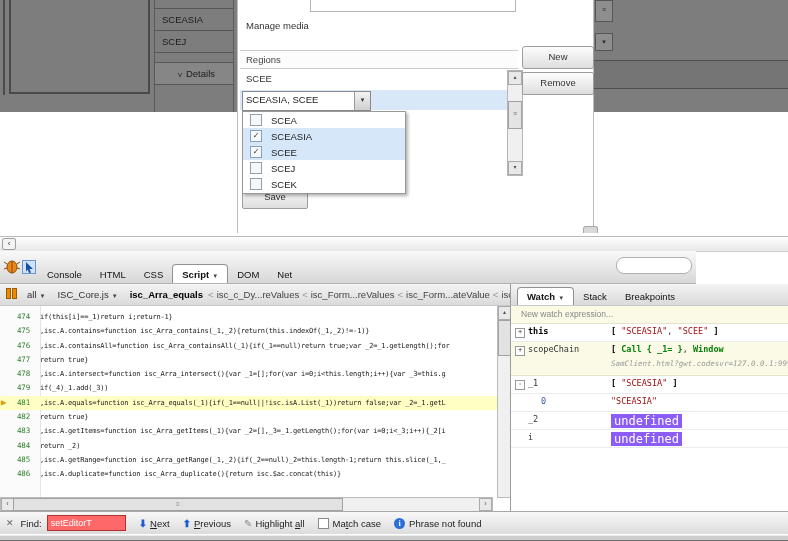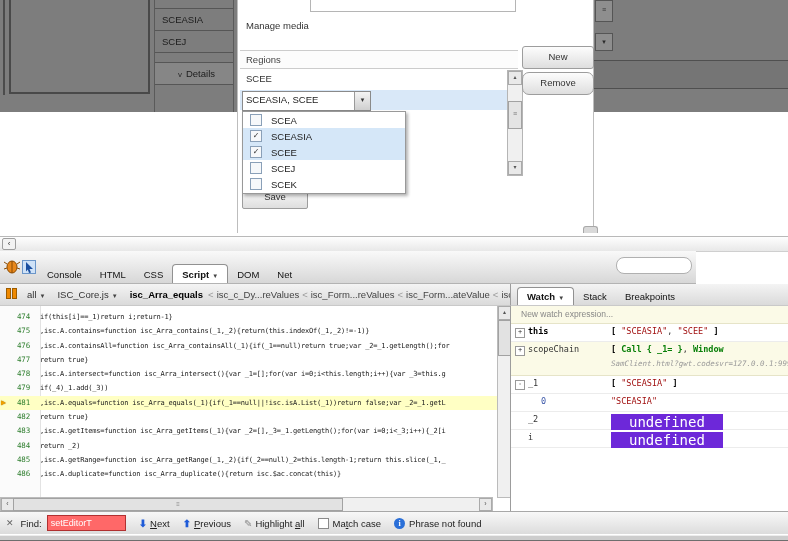--- a/index.html
+++ b/index.html
@@ -36,21 +36,21 @@
   .combo-text{flex:1;line-height:16px;padding-left:3px;color:#222;overflow:hidden;white-space:nowrap;}
   .combo-btn{width:15px;background:linear-gradient(#f4f4f4,#cfcfcf);border-left:1px solid #9a9a9a;text-align:center;font-size:7px;line-height:16px;color:#333;}
   .dropdown{left:4px;top:111px;width:162px;height:81px;background:#fff;border:1px solid #999;box-shadow:2px 2px 3px rgba(0,0,0,.3);z-index:6;}
   .dd-item{height:16px;display:flex;align-items:center;}
   .dd-item.sel{background:#d5e7f8;}
   .dd-check{width:10px;height:10px;border:1px solid #8aa0b8;background:#f6f8fa;margin:0 0 0 7px;font-size:8px;line-height:10px;text-align:center;color:#333;}
   .dd-label{margin-left:9px;color:#222;text-align:center;}
   .save-btn{left:4px;top:186px;width:64px;height:21px;z-index:1;}
   .btn{background:linear-gradient(#fdfdfd,#dedede);border:1px solid #9d9d9d;border-radius:2px;text-align:center;line-height:19px;color:#333;}
   .new-btn{left:284px;top:46px;width:70px;height:21px;border-radius:3px;}
-  .remove-btn{left:284px;top:72px;width:70px;height:21px;border-radius:7px;}
+  .remove-btn{left:284px;top:72px;width:70px;height:21px;border-radius:2px;}
   .dlg-scroll{left:269px;top:70px;width:14px;height:104px;border:1px solid #b5b5b5;background:#f0f0f0;}
   .sc-btn{position:absolute;left:0;width:12px;height:12px;background:#e9e9e9;border:1px solid #aaa;font-size:6px;text-align:center;line-height:11px;color:#555;}
   .sc-up{top:0;} .sc-dn{bottom:0;}
   .sc-thumb{position:absolute;left:0;top:30px;width:12px;height:26px;background:#e4e4e4;border:1px solid #a2a2a2;font-size:7px;text-align:center;line-height:24px;color:#777;}
 
   
   .fb{left:0;top:233px;width:788px;height:308px;background:#fff;}
   .fb-thinbar{left:0;top:3px;width:788px;height:14px;background:linear-gradient(#fefefe,#e8e8e8);border-top:1px solid #b9b9b9;border-bottom:1px solid #cfcfcf;}
   .fb-back{position:absolute;left:2px;top:1px;width:12px;height:10px;border:1px solid #9f9f9f;background:#f3f3f3;border-radius:2px;font-size:8px;line-height:9px;text-align:center;color:#333;}
   .fb-toolbar{left:0;top:18px;width:696px;height:32px;background:linear-gradient(#f9f9f9,#d7d7d7);border-bottom:1px solid #b3b3b3;}
@@ -103,21 +103,21 @@
   .w-exp{position:absolute;left:4px;top:4px;width:8px;height:8px;border:1px solid #999;background:#fff;font-size:7px;line-height:7px;text-align:center;color:#333;}
   .w-name{position:absolute;left:17px;top:2px;color:#333;}
   .w-name.bold{font-weight:bold;color:#000;}
   .w-name.idx{left:30px;color:#3a56a8;}
   .w-val{position:absolute;left:100px;top:2px;white-space:nowrap;}
   .w-sub{position:absolute;left:100px;top:17px;color:#999;font-style:italic;font-size:7.5px;white-space:nowrap;}
   .vw-bracket{font-weight:bold;color:#000;}
   .vw-string{color:#a11111;}
   .vw-green{color:#087f08;font-weight:bold;}
   .vw-plain{color:#333;}
-  .vw-badge{background:#6d28d9;color:#fff;padding:0 18px;font-size:14px;}
+  .vw-badge{background:#8b5cf6;color:#fff;padding:0 3px;font-size:12px;}
 
   
   .fb-findbar{left:0;top:278px;width:788px;height:22px;background:linear-gradient(#f8f8f8,#dcdcdc);border-top:1px solid #a8a8a8;
               display:flex;align-items:center;white-space:nowrap;}
   .find-close{margin:0 7px 0 6px;color:#666;font-size:9px;}
   .find-label{color:#222;margin-right:5px;}
   .find-input{width:74px;height:14px;background:#ff6868;border:1px solid #b03030;color:#fff;font-size:9px;line-height:14px;padding-left:3px;overflow:hidden;}
   .f-ctl{display:flex;align-items:center;margin-left:13px;color:#222;}
   .f-ctl u{text-decoration:underline;}
   .fi-down,.fi-up{color:#1e5bd8;font-weight:bold;font-size:10px;margin-right:3px;}

